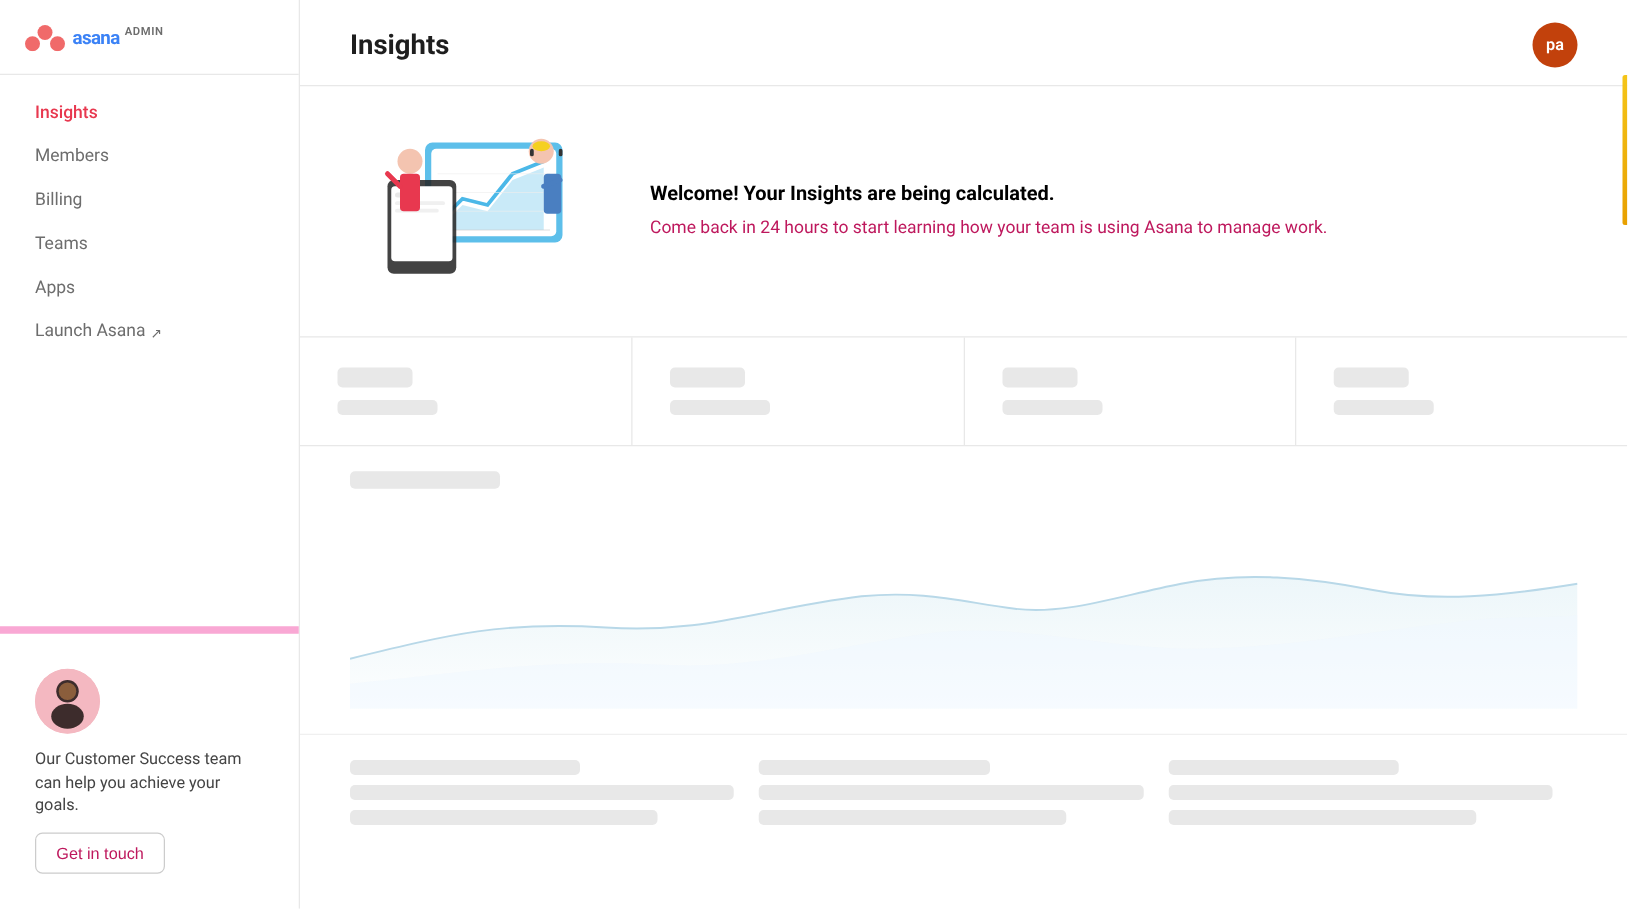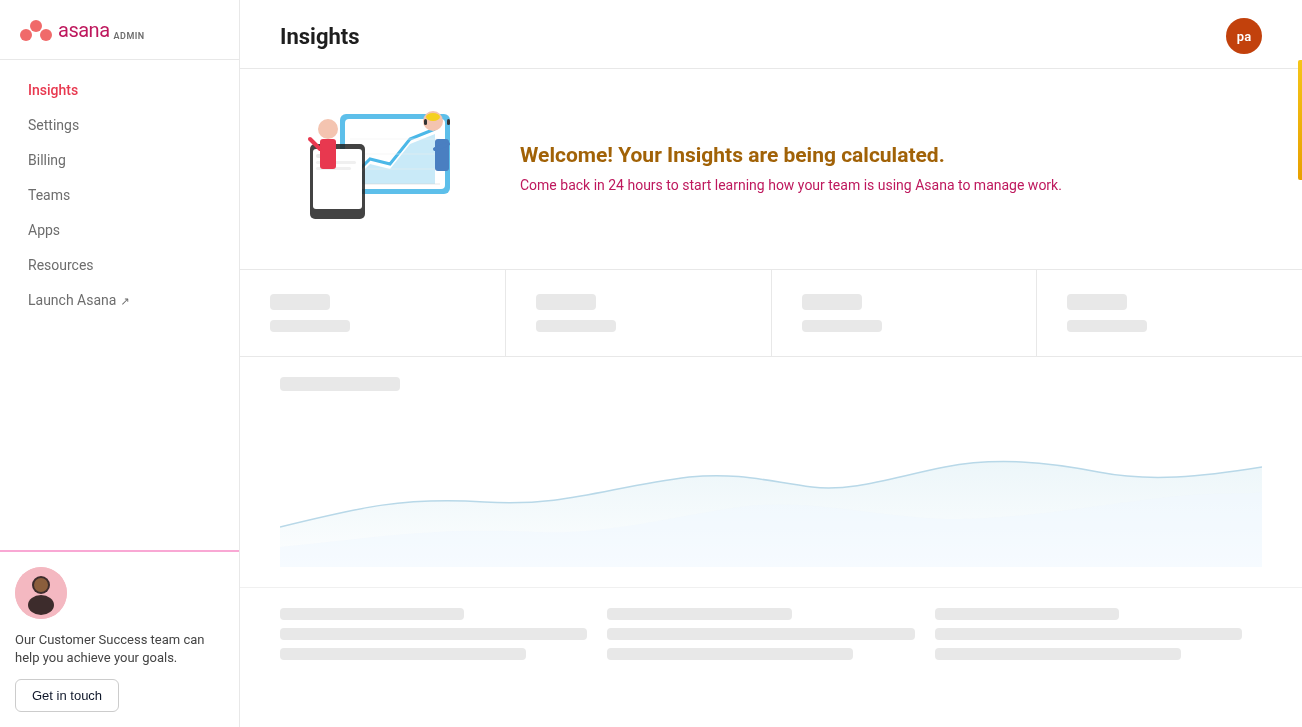--- a/index.html
+++ b/index.html
@@ -26,35 +26,35 @@
       height: 60px;
     }
 
     .asana-logo-icon {
       display: flex;
       align-items: center;
       margin-right: 6px;
     }
 
     .logo-text {
-      font-size: 20px;
-      font-weight: 400;
-      color: #be185d;
+      font-size: 15px;
+      font-weight: 700;
+      color: #3b82f6;
       letter-spacing: -0.5px;
     }
 
     .admin-badge {
       font-size: 9px;
       font-weight: 600;
       color: #6d6d6d;
       letter-spacing: 0.5px;
       margin-left: 4px;
       text-transform: uppercase;
       align-self: flex-end;
-      margin-bottom: 2px;
+      margin-bottom: 12px;
     }
 
     .sidebar-nav {
       flex: 1;
       padding: 12px 0;
     }
 
     .nav-item {
       display: block;
       padding: 9px 20px;
@@ -78,22 +78,22 @@
       gap: 4px;
       color: #6d6d6d;
     }
 
     .external-icon {
       font-size: 11px;
       color: #6d6d6d;
     }
 
     .sidebar-bottom {
-      padding: 15px;
-      border-top: 2px solid #f9a8d4;
+      padding: 28px;
+      border-top: 6px solid #f9a8d4;
     }
 
     .avatar-section {
       display: flex;
       flex-direction: column;
       align-items: flex-start;
       gap: 12px;
     }
 
     .avatar-img {
@@ -114,21 +114,21 @@
       line-height: 1.4;
     }
 
     .get-in-touch-btn {
       border: 1px solid #ccc;
       background: #fff;
       border-radius: 6px;
       padding: 8px 16px;
       font-size: 13px;
       cursor: pointer;
-      color: #0f172a;
+      color: #be185d;
       font-weight: 500;
     }
 
     
     .main-content {
       flex: 1;
       display: flex;
       flex-direction: column;
       overflow: hidden;
       position: relative;
@@ -177,23 +177,23 @@
     }
 
     .illustration {
       width: 200px;
       min-width: 200px;
       height: 140px;
       position: relative;
     }
 
     .welcome-text h2 {
-      font-size: 21px;
+      font-size: 16px;
       font-weight: 700;
-      color: #a16207;
+      color: #000000;
       margin-bottom: 8px;
     }
 
     .welcome-text p {
       font-size: 14px;
       color: #be185d;
       line-height: 1.5;
     }
 
     
@@ -296,25 +296,24 @@
           <circle cx="6" cy="16" r="6" fill="#f06a6a"></circle>
           <circle cx="26" cy="16" r="6" fill="#f06a6a"></circle>
         </svg>
       </div>
       <span class="logo-text">asana</span>
       <span class="admin-badge">ADMIN</span>
     </div>
 
     <nav class="sidebar-nav">
       <a class="nav-item active">Insights</a>
-      <a class="nav-item">Settings</a>
+      <a class="nav-item">Members</a>
       <a class="nav-item">Billing</a>
       <a class="nav-item">Teams</a>
       <a class="nav-item">Apps</a>
-      <a class="nav-item">Resources</a>
       <a class="nav-item launch">
         <span>Launch Asana</span>
         <span class="external-icon">↗</span>
       </a>
     </nav>
 
     <div class="sidebar-bottom">
       <div class="avatar-section">
         <div class="avatar-img">
 

